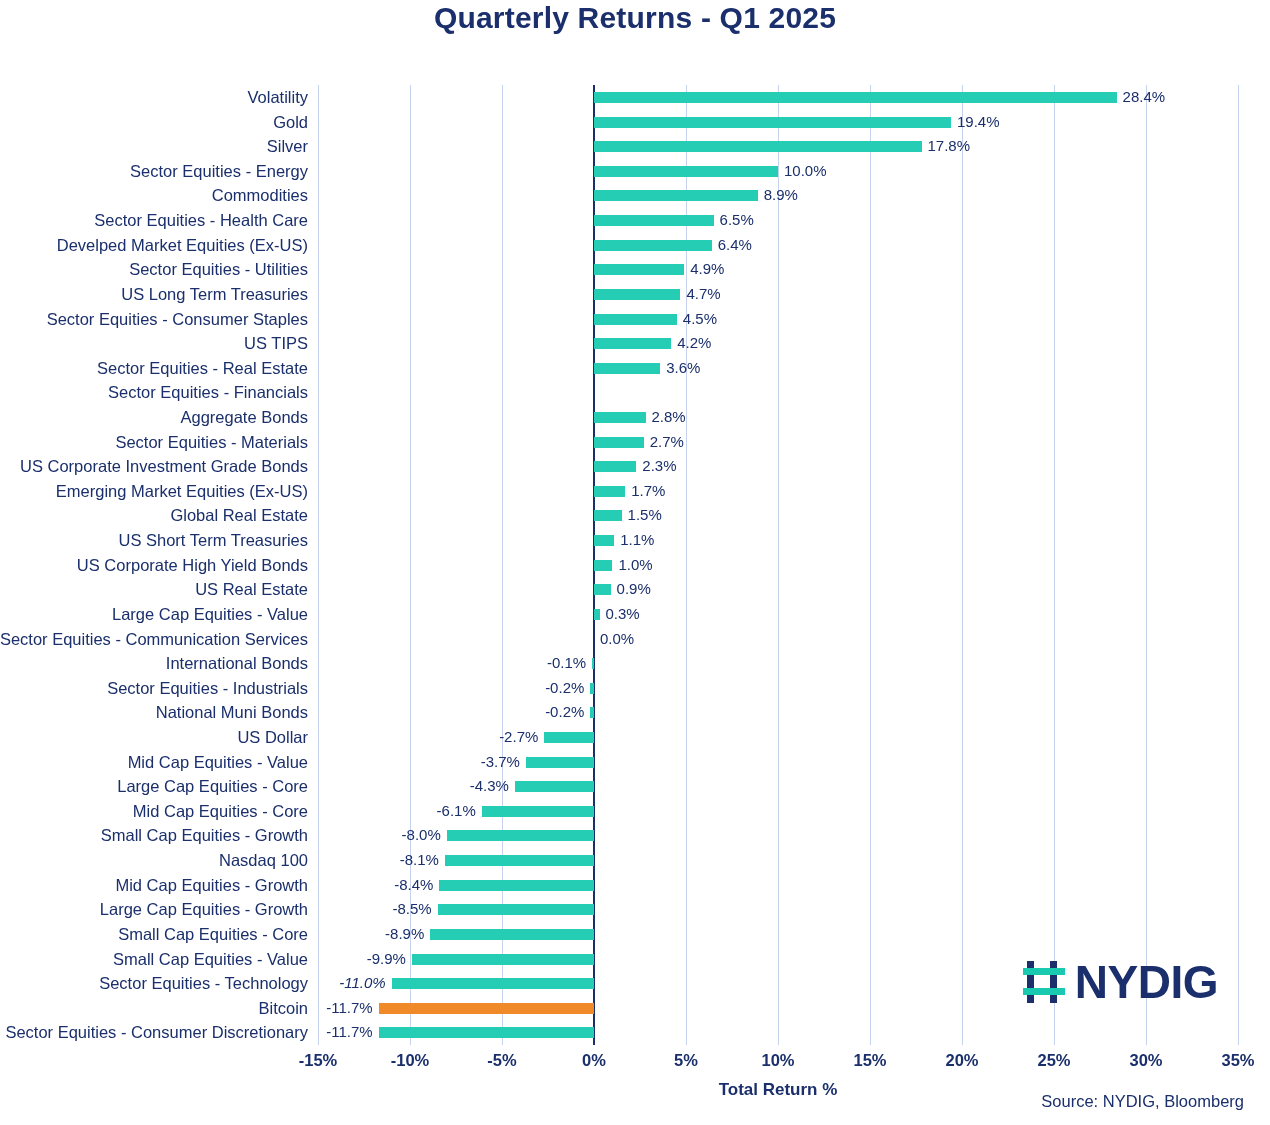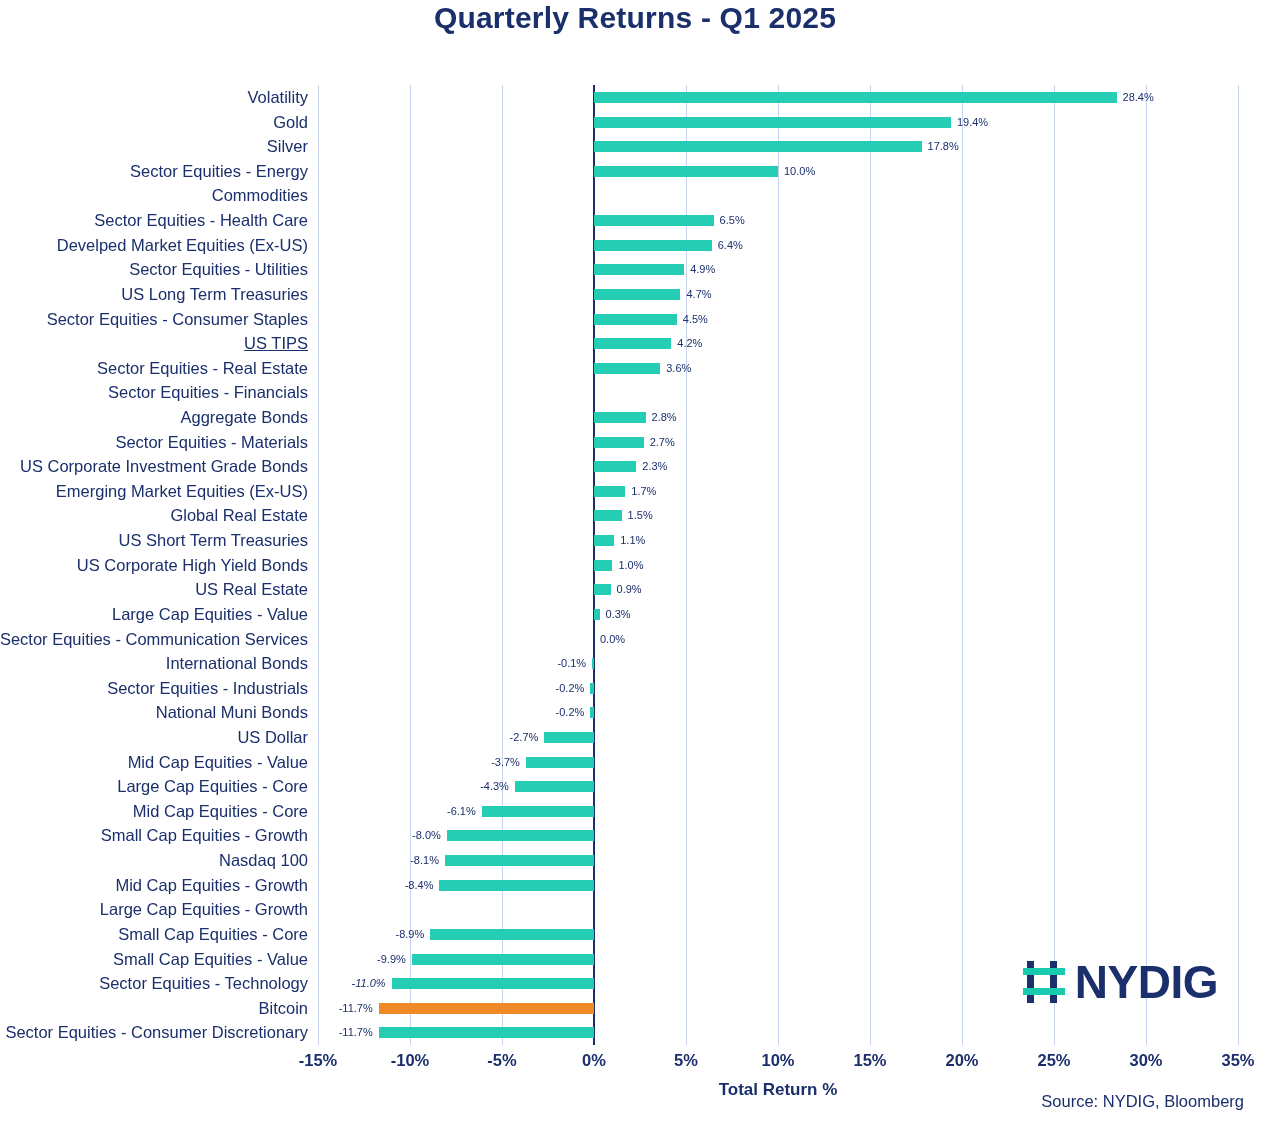--- a/index.html
+++ b/index.html
@@ -55,21 +55,21 @@
     top: 7px;
     height: 11px;
     background: #25cdb4;
   }
   .bar.highlight {
     background: #f08a28;
   }
   .bar-label {
     position: absolute;
     top: 1px;
-    font-size: 11px;
+    font-size: 15px;
     color: #1a2f6b;
     white-space: nowrap;
     line-height: 22px;
   }
   .cat-label {
     position: absolute;
     right: 0;
     font-size: 16.5px;
     color: #1a2f6b;
     white-space: nowrap;
@@ -148,21 +148,21 @@
     <div class="cat-label" style="top: 1px;">Volatility</div>
     <div class="cat-label" style="top: 25.6154px;">Gold</div>
     <div class="cat-label" style="top: 50.2308px;">Silver</div>
     <div class="cat-label" style="top: 74.8462px;">Sector Equities - Energy</div>
     <div class="cat-label" style="top: 99.4615px;">Commodities</div>
     <div class="cat-label" style="top: 124.077px;">Sector Equities - Health Care</div>
     <div class="cat-label" style="top: 148.692px;">Develped Market Equities (Ex-US)</div>
     <div class="cat-label" style="top: 173.308px;">Sector Equities - Utilities</div>
     <div class="cat-label" style="top: 197.923px;">US Long Term Treasuries</div>
     <div class="cat-label" style="top: 222.538px;">Sector Equities - Consumer Staples</div>
-    <div class="cat-label" style="top: 247.154px; text-decoration: underline;">US TIPS</div>
+    <div class="cat-label" style="top: 247.154px;">US TIPS</div>
     <div class="cat-label" style="top: 271.769px;">Sector Equities - Real Estate</div>
     <div class="cat-label" style="top: 296.385px;">Sector Equities - Financials</div>
     <div class="cat-label" style="top: 321px;">Aggregate Bonds</div>
     <div class="cat-label" style="top: 345.615px;">Sector Equities - Materials</div>
     <div class="cat-label" style="top: 370.231px;">US Corporate Investment Grade Bonds</div>
     <div class="cat-label" style="top: 394.846px;">Emerging Market Equities (Ex-US)</div>
     <div class="cat-label" style="top: 419.462px;">Global Real Estate</div>
     <div class="cat-label" style="top: 444.077px;">US Short Term Treasuries</div>
     <div class="cat-label" style="top: 468.692px;">US Corporate High Yield Bonds</div>
     <div class="cat-label" style="top: 493.308px;">US Real Estate</div>
@@ -207,20 +207,24 @@
       <div class="bar-label" style="left: 638.96px;">19.4%</div>
     </div>
     <div class="bar-row" style="top: 49.2308px; height: 24.6154px;">
       <div class="bar" style="left: 276px; width: 327.52px;"></div>
       <div class="bar-label" style="left: 609.52px;">17.8%</div>
     </div>
     <div class="bar-row" style="top: 73.8462px; height: 24.6154px;">
       <div class="bar" style="left: 276px; width: 184px;"></div>
       <div class="bar-label" style="left: 466px;">10.0%</div>
     </div>
+    <div class="bar-row" style="top: 98.4615px; height: 24.6154px;">
+      <div class="bar" style="left: 276px; width: 163.76px;"></div>
+      <div class="bar-label" style="left: 445.76px;">8.9%</div>
+    </div>
     <div class="bar-row" style="top: 123.077px; height: 24.6154px;">
       <div class="bar" style="left: 276px; width: 119.6px;"></div>
       <div class="bar-label" style="left: 401.6px;">6.5%</div>
     </div>
     <div class="bar-row" style="top: 147.692px; height: 24.6154px;">
       <div class="bar" style="left: 276px; width: 117.76px;"></div>
       <div class="bar-label" style="left: 399.76px;">6.4%</div>
     </div>
     <div class="bar-row" style="top: 172.308px; height: 24.6154px;">
       <div class="bar" style="left: 276px; width: 90.16px;"></div>
@@ -314,20 +318,24 @@
       <div class="bar" style="left: 128.8px; width: 147.2px;"></div>
       <div class="bar-label" style="left: 122.8px; transform: translateX(-100%);">-8.0%</div>
     </div>
     <div class="bar-row" style="top: 763.077px; height: 24.6154px;">
       <div class="bar" style="left: 126.96px; width: 149.04px;"></div>
       <div class="bar-label" style="left: 120.96px; transform: translateX(-100%);">-8.1%</div>
     </div>
     <div class="bar-row" style="top: 787.692px; height: 24.6154px;">
       <div class="bar" style="left: 121.44px; width: 154.56px;"></div>
       <div class="bar-label" style="left: 115.44px; transform: translateX(-100%);">-8.4%</div>
+    </div>
+    <div class="bar-row" style="top: 812.308px; height: 24.6154px;">
+      <div class="bar" style="left: 119.6px; width: 156.4px;"></div>
+      <div class="bar-label" style="left: 113.6px; transform: translateX(-100%);">-8.5%</div>
     </div>
     <div class="bar-row" style="top: 836.923px; height: 24.6154px;">
       <div class="bar" style="left: 112.24px; width: 163.76px;"></div>
       <div class="bar-label" style="left: 106.24px; transform: translateX(-100%);">-8.9%</div>
     </div>
     <div class="bar-row" style="top: 861.538px; height: 24.6154px;">
       <div class="bar" style="left: 93.84px; width: 182.16px;"></div>
       <div class="bar-label" style="left: 87.84px; transform: translateX(-100%);">-9.9%</div>
     </div>
     <div class="bar-row" style="top: 886.154px; height: 24.6154px; font-style: italic;">

